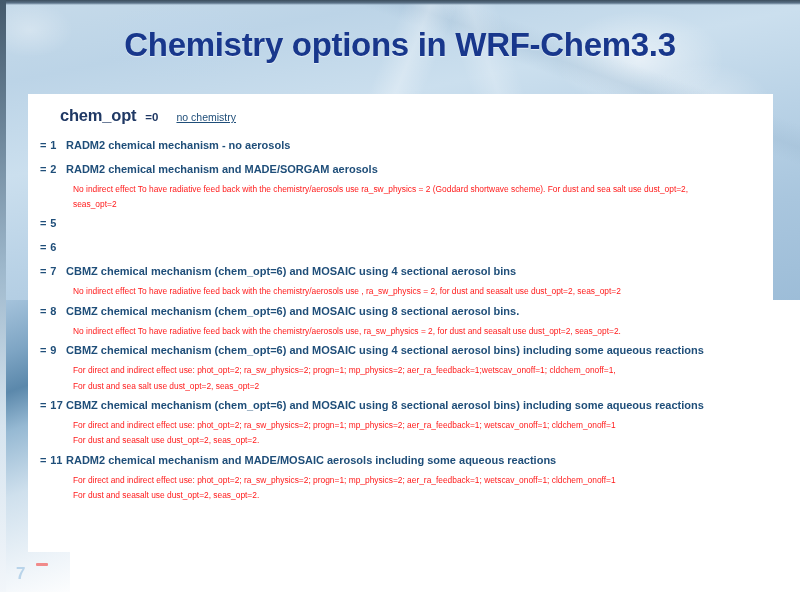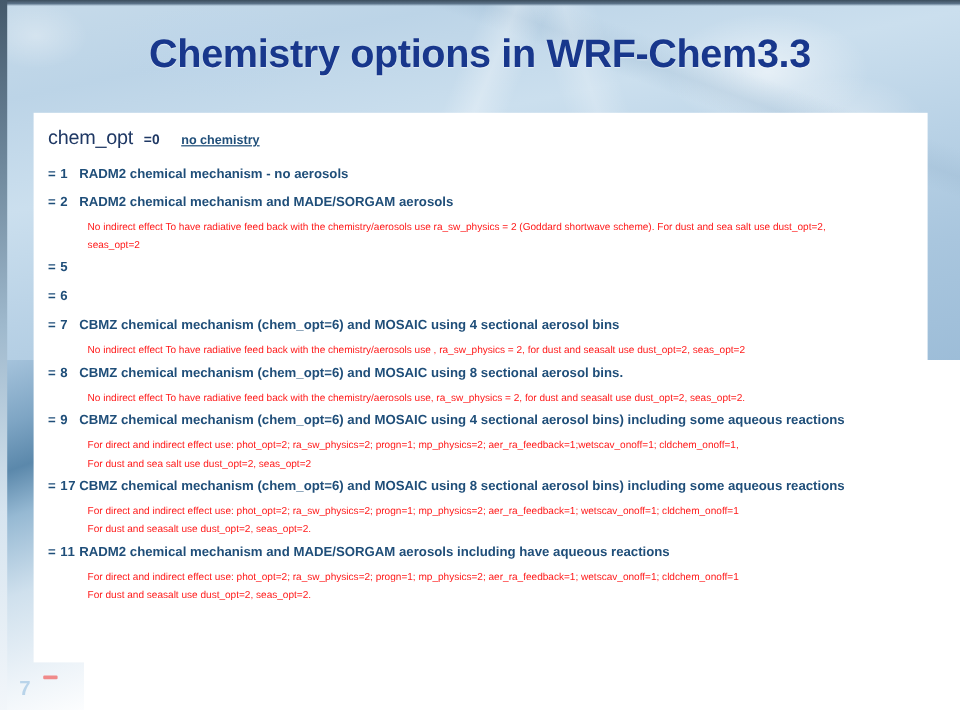--- a/index.html
+++ b/index.html
@@ -106,33 +106,34 @@
   }
 
   
   .opt-header {
     display: flex;
     align-items: baseline;
     margin: 2px 0 8px 4px;
   }
   .opt-header .kw {
     font-size: 16.5px;
-    font-weight: normal;
+    font-weight: bold;
     color: #1f3864;
     letter-spacing: -0.2px;
+    margin-left: 20px;
   }
   .opt-header .eqval {
     font-size: 11.5px;
     font-weight: bold;
     color: #1f3864;
     margin-left: 9px;
   }
   .opt-header .desc {
     font-size: 10.5px;
-    font-weight: bold;
+    font-weight: normal;
     color: #1f4e79;
     margin-left: 18px;
     text-decoration: underline;
   }
 
   
   .opt {
     margin: 0 0 0 4px;
   }
   .opt-main {
@@ -255,21 +256,21 @@
             <div class="opt-main">
               <span class="opt-num">= 17</span>
               <span class="opt-text">CBMZ chemical mechanism (chem_opt=6) and MOSAIC using 8 sectional aerosol bins) including some aqueous reactions</span>
             </div>
             <div class="note">For direct and indirect effect use:  phot_opt=2; ra_sw_physics=2; progn=1; mp_physics=2; aer_ra_feedback=1; wetscav_onoff=1; cldchem_onoff=1</div>
             <div class="note">For dust and seasalt use dust_opt=2, seas_opt=2.</div>
           </div>
           <div class="opt">
             <div class="opt-main">
               <span class="opt-num">= 11</span>
-              <span class="opt-text">RADM2 chemical mechanism and MADE/SORGAM aerosols including have aqueous reactions</span>
+              <span class="opt-text">RADM2 chemical mechanism and MADE/MOSAIC aerosols including some aqueous reactions</span>
             </div>
             <div class="note">For direct and indirect effect use: phot_opt=2; ra_sw_physics=2; progn=1; mp_physics=2; aer_ra_feedback=1; wetscav_onoff=1; cldchem_onoff=1</div>
             <div class="note">For dust and seasalt use dust_opt=2, seas_opt=2.</div>
           </div>
         </div>
 
     </div>
   </div>
 
   <div class="page-num">7</div>

